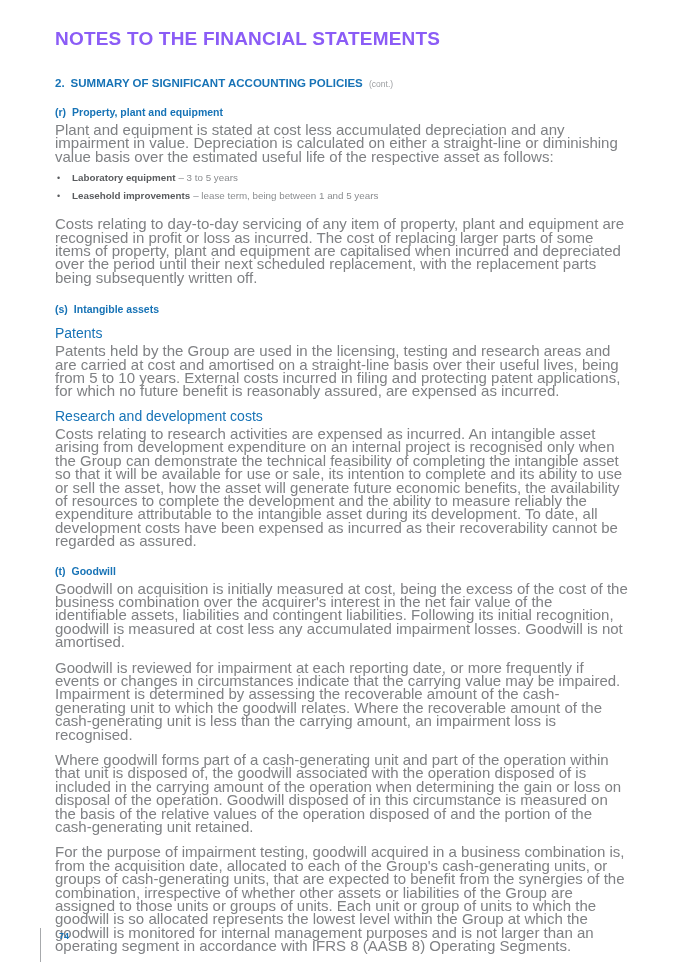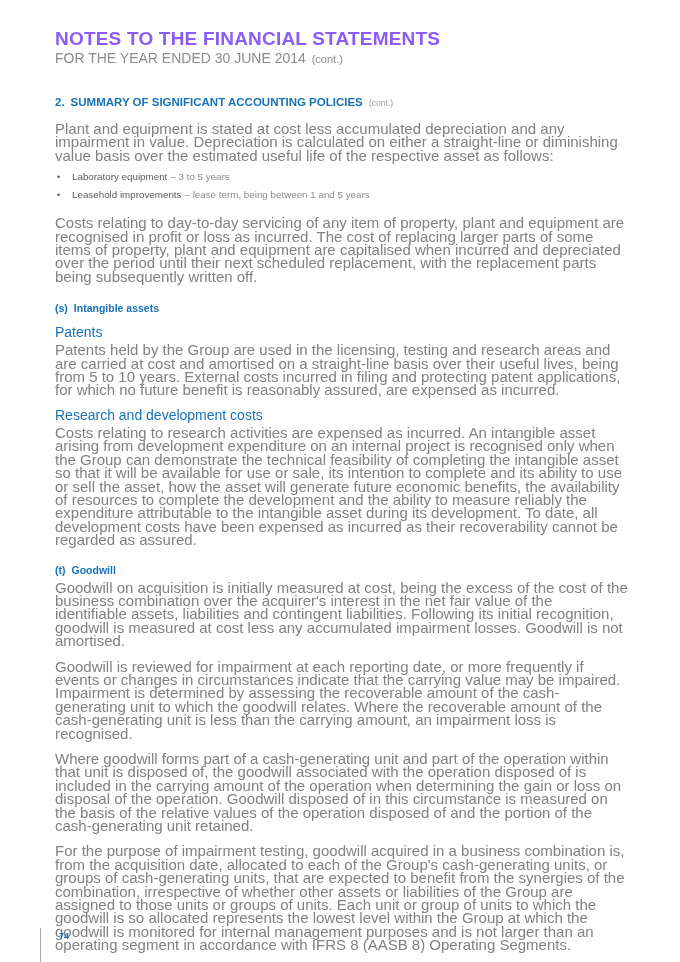--- a/index.html
+++ b/index.html
@@ -65,21 +65,21 @@
   .bullet {
     padding: 4px 0;
     font-size: 9.8px; line-height: 10px;
   }
   .bullet .bdot {
     display: inline-block; width: 15px;
     padding-left: 2px;
     color: #595b5e; font-size: 9px;
     vertical-align: top;
   }
-  .bullet .bterm { font-weight: normal; color: #595b5e; text-align: right; }
+  .bullet .bterm { font-weight: bold; color: #595b5e; text-align: right; }
   .bullet .bdesc { color: #8a8c8f; margin-left: 3px; }
 
   .footer {
     position: absolute; left: 4px; bottom: 0;
     width: 100%; height: 34px; text-align: right;
   }
   .footer .rule {
     position: absolute; left: 36px; top: 0; bottom: 0;
     width: 1px; background: #a7a9ac;
   }
@@ -89,31 +89,30 @@
     color: #1773b6;
   }
 </style>
 </head>
 <body>
 
 <div class="content">
 
   <header>
     <h1 class="title">NOTES TO THE FINANCIAL STATEMENTS</h1>
-    <div class="subtitle">
-      <span>FOR THE YEAR ENDED 30 JUNE 2014</span>
-      <span class="cont">(cont.)</span>
-    </div>
   </header>
 
   <div class="section-heading">
     <span class="num">2.</span><span class="stitle">SUMMARY OF SIGNIFICANT ACCOUNTING POLICIES</span>
     <span class="scont">(cont.)</span>
   </div>
 
+  <div class="sub-heading">
+    <span class="lbl">(r)</span><span>Property, plant and equipment</span>
+  </div>
   <p class="body">Plant and equipment is stated at cost less accumulated depreciation and any impairment in value. Depreciation is calculated on either a straight-line or diminishing value basis over the estimated useful life of the respective asset as follows:</p>
 
   <div class="bullets">
     <div class="bullet">
       <span class="bdot">•</span><span class="bterm">Laboratory equipment</span><span class="bdesc">– 3 to 5 years</span>
     </div>
     <div class="bullet">
       <span class="bdot">•</span><span class="bterm">Leasehold improvements</span><span class="bdesc">– lease term, being between 1 and 5 years</span>
     </div>
   </div>

